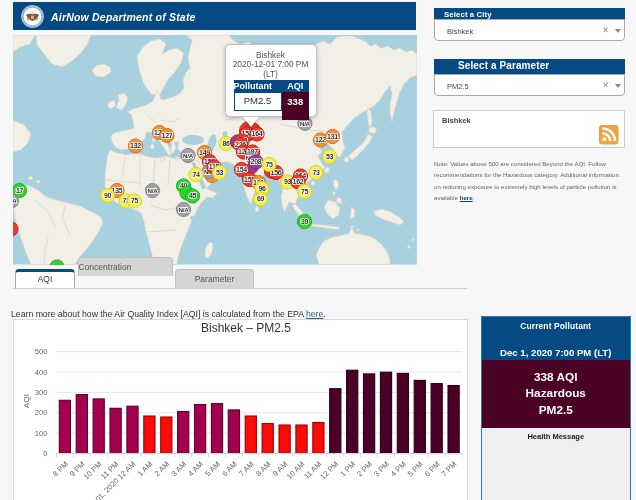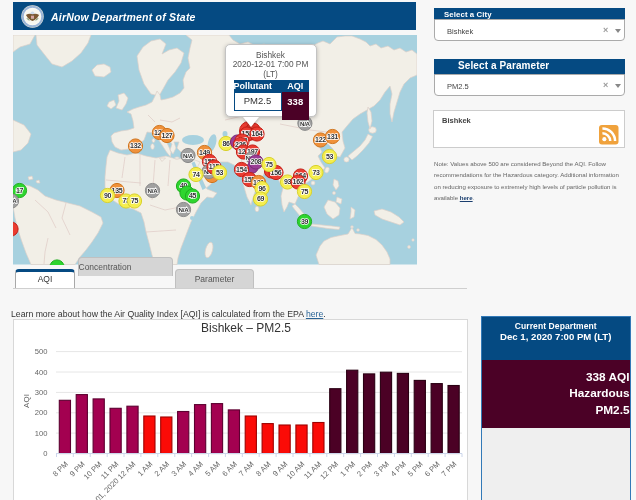--- a/index.html
+++ b/index.html
@@ -321,21 +321,22 @@
     <rect x="0" y="0" width="20" height="20" rx="3" fill="#f0a23c"></rect>
     <circle cx="5.5" cy="14.5" r="2.1" fill="#fff"></circle>
     <path d="M3.5,8.5 a8,8 0 0 1 8,8" fill="none" stroke="#fff" stroke-width="2.6"></path>
     <path d="M3.5,3.5 a13,13 0 0 1 13,13" fill="none" stroke="#fff" stroke-width="2.6"></path>
   </svg>
 </div>
 <div class="abs" style="left:434px;top:158px;width:195px;font-size:6.1px;color:#666;line-height:11.3px;white-space:nowrap;">Note: Values above 500 are considered Beyond the AQI. Follow<br>recommendations for the Hazardous category. Additional information<br>on reducing exposure to extremely high levels of particle pollution is<br>available <b style="color:#1a3e6e;text-decoration:underline;">here</b>.</div>
 
 <div class="abs" style="left:481px;top:315.5px;width:149.5px;height:190px;border:1.5px solid #3279b7;background:#efefef;">
   <div style="background:#054a82;color:#fff;text-align:center;height:43px;padding-top:4.5px;">
-    <div style="font-size:8.5px;font-weight:bold;letter-spacing:0.1px;">Current Department</div>
-    <div style="font-size:9.6px;font-weight:bold;margin-top:0;">Dec 1, 2020 7:00 PM (LT)</div>
+    <div style="font-size:8.5px;font-weight:bold;letter-spacing:0.1px;">Current Pollutant</div>
+    <div style="font-size:9.6px;font-weight:bold;margin-top:16px;">Dec 1, 2020 7:00 PM (LT)</div>
   </div>
-  <div style="background:#4b0126;color:#fff;text-align:right;height:68.5px;padding-top:9px;">
+  <div style="background:#4b0126;color:#fff;text-align:center;height:68.5px;padding-top:9px;">
     <div style="font-size:11.8px;font-weight:bold;line-height:16.8px;">338 AQI<br>Hazardous<br>PM2.5</div>
   </div>
   <div style="padding:4px 3px;color:#333;">
+    <div style="font-size:7.5px;font-weight:bold;text-align:center;color:#222;">Health Message</div>
   </div>
 </div>
 
 </body></html>

